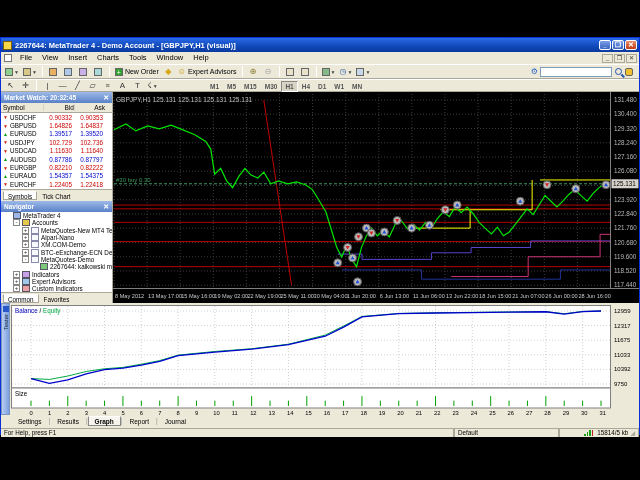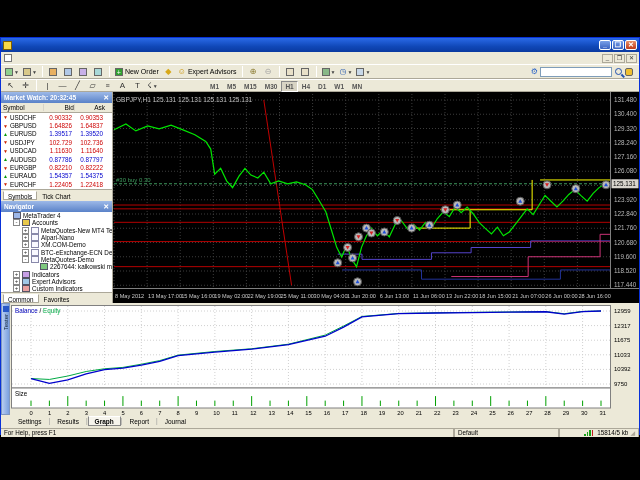--- a/index.html
+++ b/index.html
@@ -101,29 +101,39 @@
   .bars span:nth-child(4){background:#c02020;}
   .grip{margin-left:2px;color:#aca899;font-size:6px;}
 </style>
 </head>
 <body>
 
 <div id="window">
 
   <div class="titlebar">
     <span class="appicon"></span>
+    <span>2267644: MetaTrader 4 - Demo Account - [GBPJPY,H1 (visual)]</span>
     <span class="tb-right">
       <span class="winbtn">_</span>
       <span class="winbtn">❐</span>
       <span class="winbtn close">✕</span>
     </span>
   </div>
 
   <div class="menubar">
     <span class="childicon"></span>
+    <span id="menu-items" style="display:flex;">
+        <span class="menu-item">File</span>
+        <span class="menu-item">View</span>
+        <span class="menu-item">Insert</span>
+        <span class="menu-item">Charts</span>
+        <span class="menu-item">Tools</span>
+        <span class="menu-item">Window</span>
+        <span class="menu-item">Help</span>
+      </span>
     <span class="tb-right" style="margin-right:2px;">
       <span class="mdibtn">_</span>
       <span class="mdibtn">❐</span>
       <span class="mdibtn">✕</span>
     </span>
   </div>
 
   <div class="toolbar1">
     <span class="tbtn">
         <span class="micon" style="background:#8fd08f"></span>

